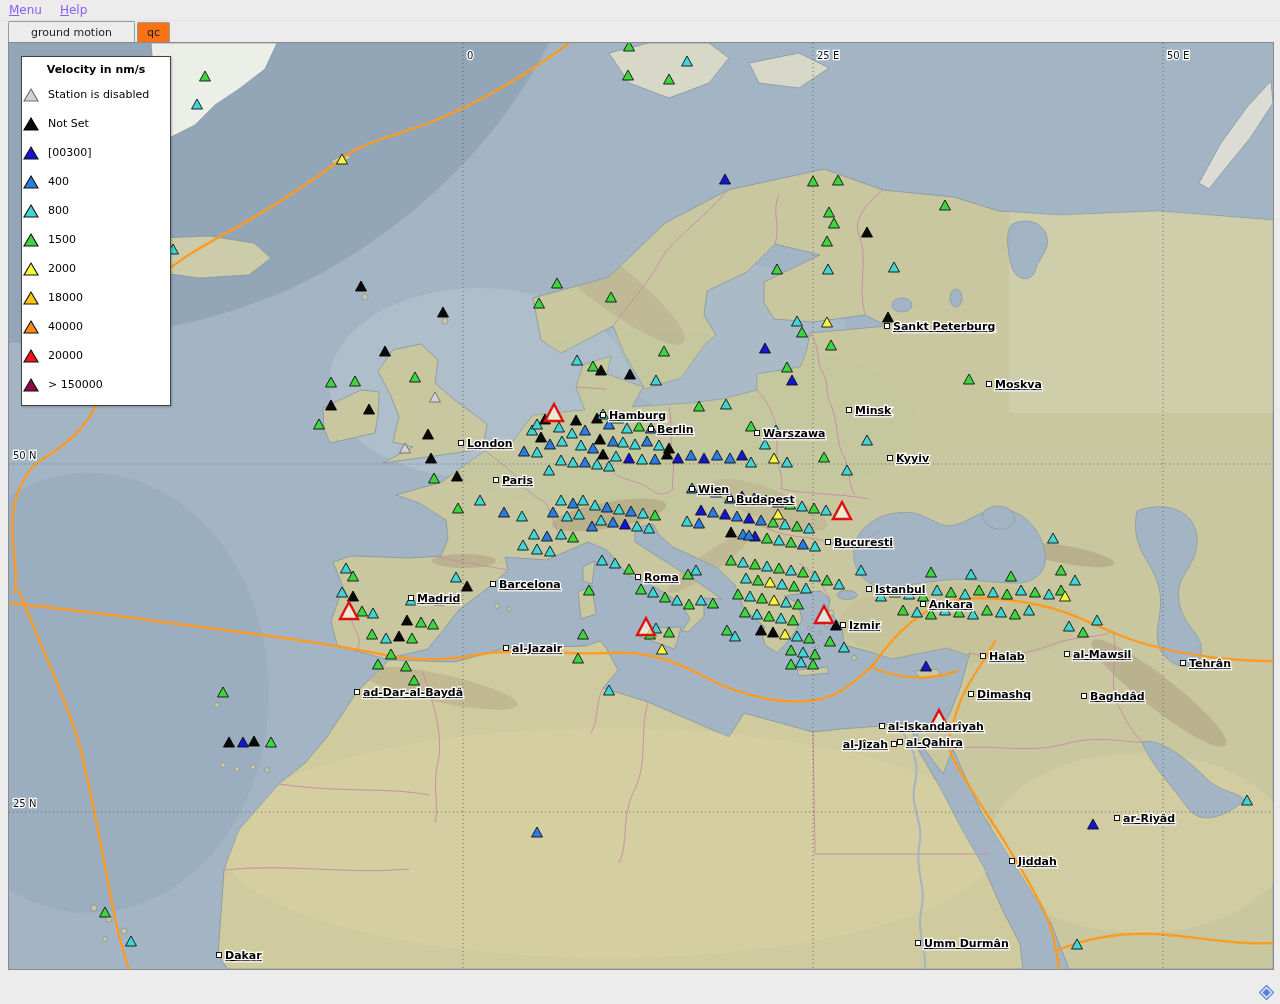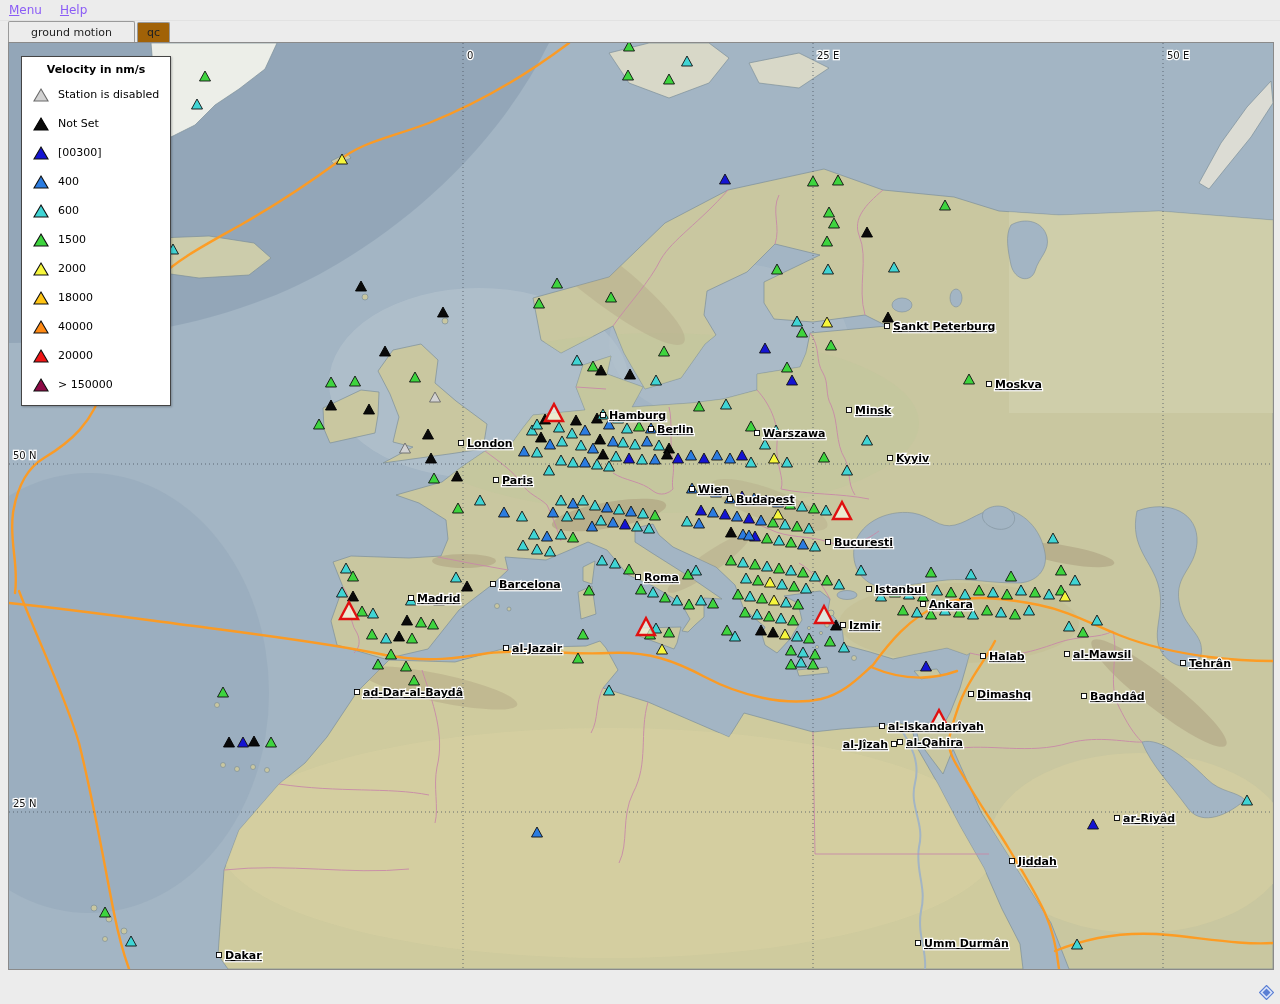--- a/index.html
+++ b/index.html
@@ -3,31 +3,31 @@
 <meta charset="utf-8">
 <style>
   html,body{margin:0;padding:0;width:1280px;height:1004px;overflow:hidden;
     font-family:"DejaVu Sans","Liberation Sans",sans-serif;background:#ececec;}
   
   #menu-bar{height:20px;display:flex;align-items:center;background:#ececec;
     font-size:12px;color:#8b5cf6;border-bottom:1px solid #e2e2e2;}
   .menu-item{padding:2px 9px;cursor:default;}
   #tab-bar{height:21px;display:flex;align-items:flex-end;padding-left:8px;background:#ececec;}
   .tab{font-size:11px;color:#222;border:1px solid #9a9a9a;border-bottom:none;
-    padding:3px 9px 3px 9px;background:#a16207;border-radius:2px 2px 0 0;margin-right:2px;}
+    padding:3px 9px 3px 9px;background:#f97316;border-radius:2px 2px 0 0;margin-right:2px;}
   .tab.active{background:#ececec;position:relative;top:1px;padding:4px 22px;}
   
   #map-frame{position:absolute;left:8px;top:42px;width:1264px;height:926px;
     border:1px solid #8a8a8a;background:#a3b5c4;}
   #map-svg{position:absolute;left:0;top:0;}
   
   #legend{position:absolute;left:12px;top:13px;width:148px;background:#ffffff;
     border:1px solid #444;box-shadow:1px 1px 2px rgba(0,0,0,.25);padding:4px 0 6px 0;}
   #legend-title{font-size:11px;font-weight:bold;text-align:center;margin:2px 0 4px 0;color:#000;}
-  .legend-row{display:flex;align-items:center;height:29px;padding-left:10px;}
+  .legend-row{display:flex;align-items:center;height:29px;padding-left:0;}
   .legend-row svg{flex:0 0 18px;margin-right:8px;}
   .legend-label{font-size:11px;color:#000;}
   
   #status-bar{position:absolute;left:0;top:970px;width:1280px;height:34px;background:#ececec;}
   #status-icon{position:absolute;right:6px;bottom:4px;}
   .halo{paint-order:stroke;stroke:#ffffff;stroke-width:2.5px;}
 </style>
 </head>
 <body>
 
@@ -584,21 +584,21 @@
         <div class="legend-row">
           <svg width="18" height="16">
             <polygon points="9,2 16,14 2,14" fill="#2b7ce0" stroke="#101010" stroke-width="1.1"></polygon>
           </svg>
           <span class="legend-label">400</span>
         </div>
         <div class="legend-row">
           <svg width="18" height="16">
             <polygon points="9,2 16,14 2,14" fill="#40d4d4" stroke="#101010" stroke-width="1.1"></polygon>
           </svg>
-          <span class="legend-label">600</span>
+          <span class="legend-label">800</span>
         </div>
         <div class="legend-row">
           <svg width="18" height="16">
             <polygon points="9,2 16,14 2,14" fill="#3ed43e" stroke="#101010" stroke-width="1.1"></polygon>
           </svg>
           <span class="legend-label">1500</span>
         </div>
         <div class="legend-row">
           <svg width="18" height="16">
             <polygon points="9,2 16,14 2,14" fill="#f6f63c" stroke="#101010" stroke-width="1.1"></polygon>

